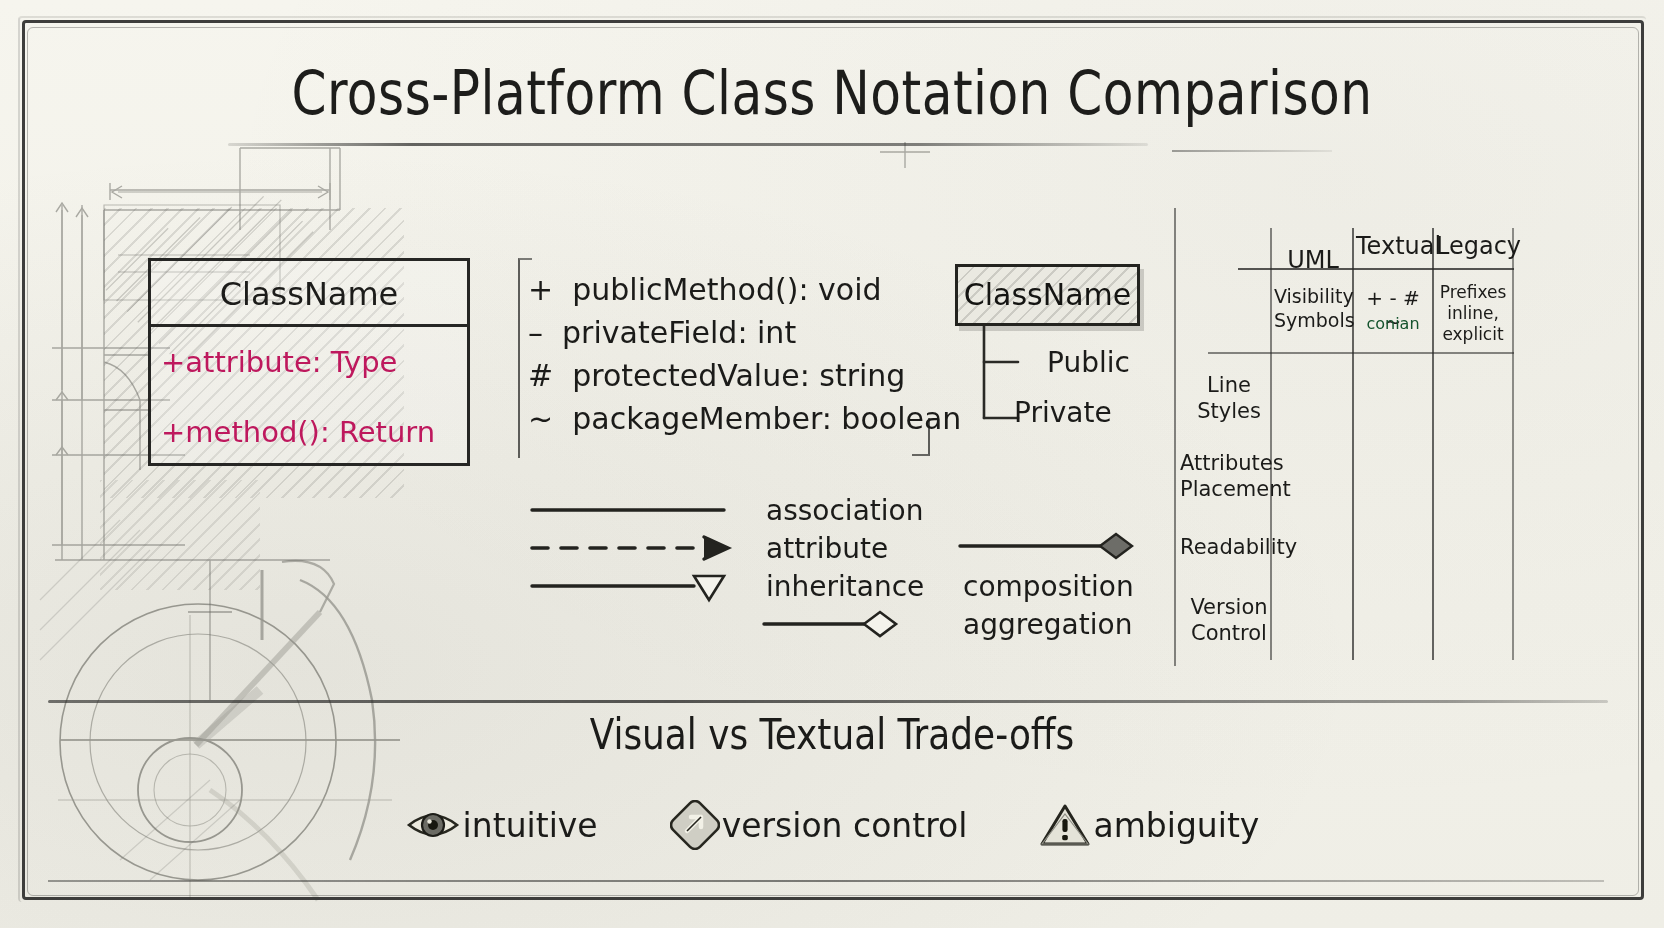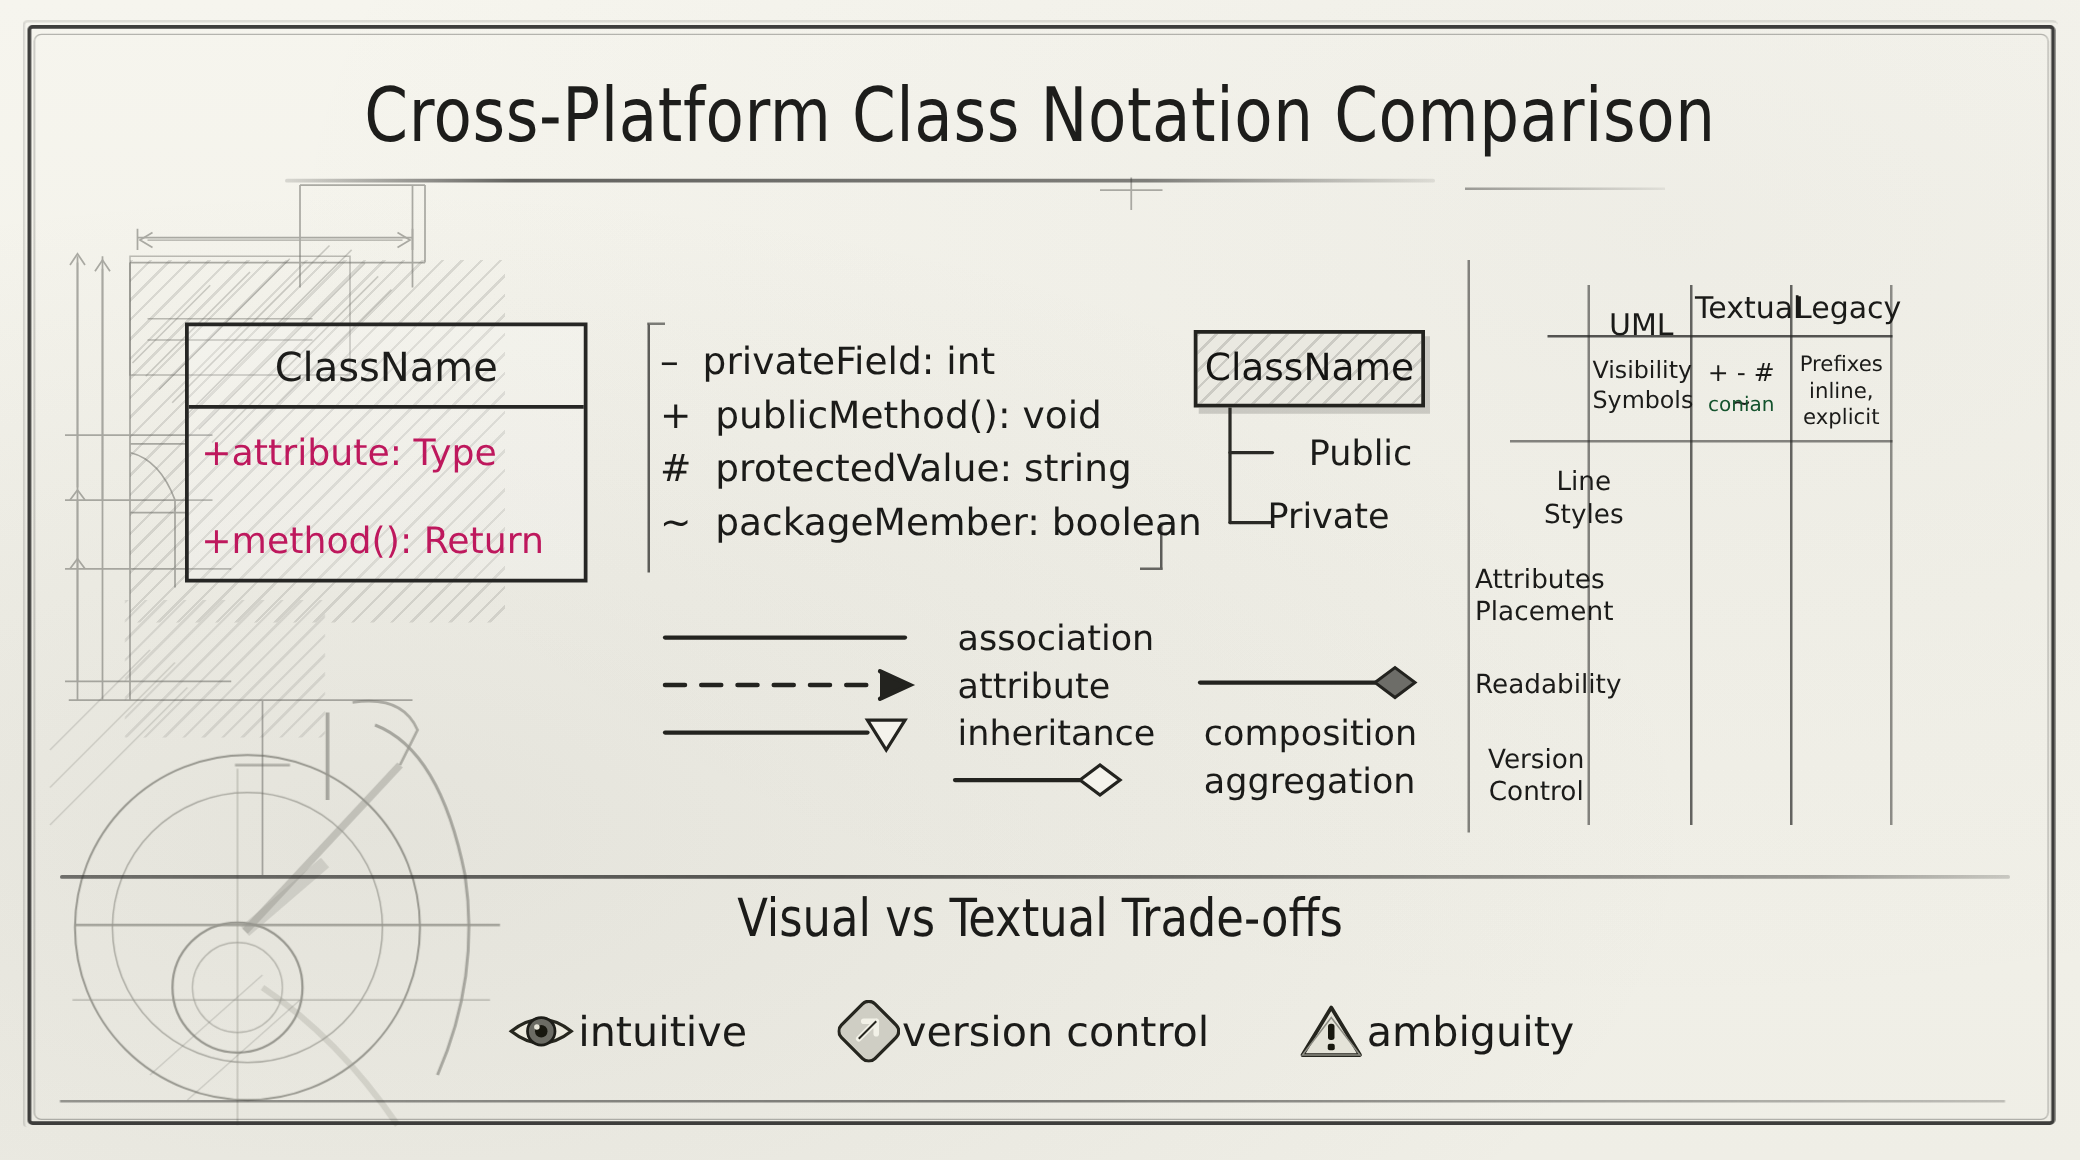--- a/index.html
+++ b/index.html
@@ -229,22 +229,22 @@
   <div class="cb-hatch2"></div>
   <div class="classbox">
     <div class="cb-title">ClassName</div>
     <div class="cb-row">+attribute: Type</div>
     <div class="cb-row">+method(): Return</div>
   </div>
 
   <div class="vis-bracket-l"></div>
   <div class="vis-bracket-r"></div>
   <div class="vis-panel">
+    <div class="vis-line">+  publicMethod(): void</div>
     <div class="vis-line">–  privateField: int</div>
-    <div class="vis-line">+  publicMethod(): void</div>
     <div class="vis-line">#  protectedValue: string</div>
     <div class="vis-line">~  packageMember: boolean</div>
   </div>
 
   <div class="shadedbox">
     <span>ClassName</span>
   </div>
   <svg class="tree" viewBox="0 0 190 110">
     <g stroke="#2a2a26" fill="none" stroke-width="2.6" stroke-linecap="round">
       <path d="M6 0 L6 92"></path>
@@ -293,21 +293,21 @@
 
     <div class="tbl-head" style="left:1278px; top:246px; width:70px;">UML</div>
     <div class="tbl-head" style="left:1356px; top:232px; width:74px;">Textual</div>
     <div class="tbl-head" style="left:1436px; top:232px; width:74px;">Legacy</div>
 
     <div class="tbl-cell" style="left:1274px; top:284px; width:74px;">Visibility Symbols</div>
     <div class="tbl-cell" style="left:1356px; top:286px; width:74px; font-size:20px;">+ - # ~</div>
     <div class="tbl-cell" style="left:1356px; top:312px; width:74px; font-size:16px; color:#14532d;">conian</div>
     <div class="tbl-cell" style="left:1436px; top:282px; width:74px; font-size:17px; line-height:21px;">Prefixes inline, explicit</div>
 
-    <div class="tbl-rowlabel" style="left:1224px; top:372px; width:86px;">Line Styles</div>
+    <div class="tbl-rowlabel" style="left:1186px; top:372px; width:86px;">Line Styles</div>
     <div class="tbl-rowlabel" style="left:1180px; top:450px; width:100px;">Attributes Placement</div>
     <div class="tbl-rowlabel" style="left:1180px; top:534px; width:100px;">Readability</div>
     <div class="tbl-rowlabel" style="left:1186px; top:594px; width:86px;">Version Control</div>
   </div>
 
   <div class="foot-rule"></div>
   <div class="foot-title">Visual vs Textual Trade-offs</div>
 
   <div class="foot-items">
 

